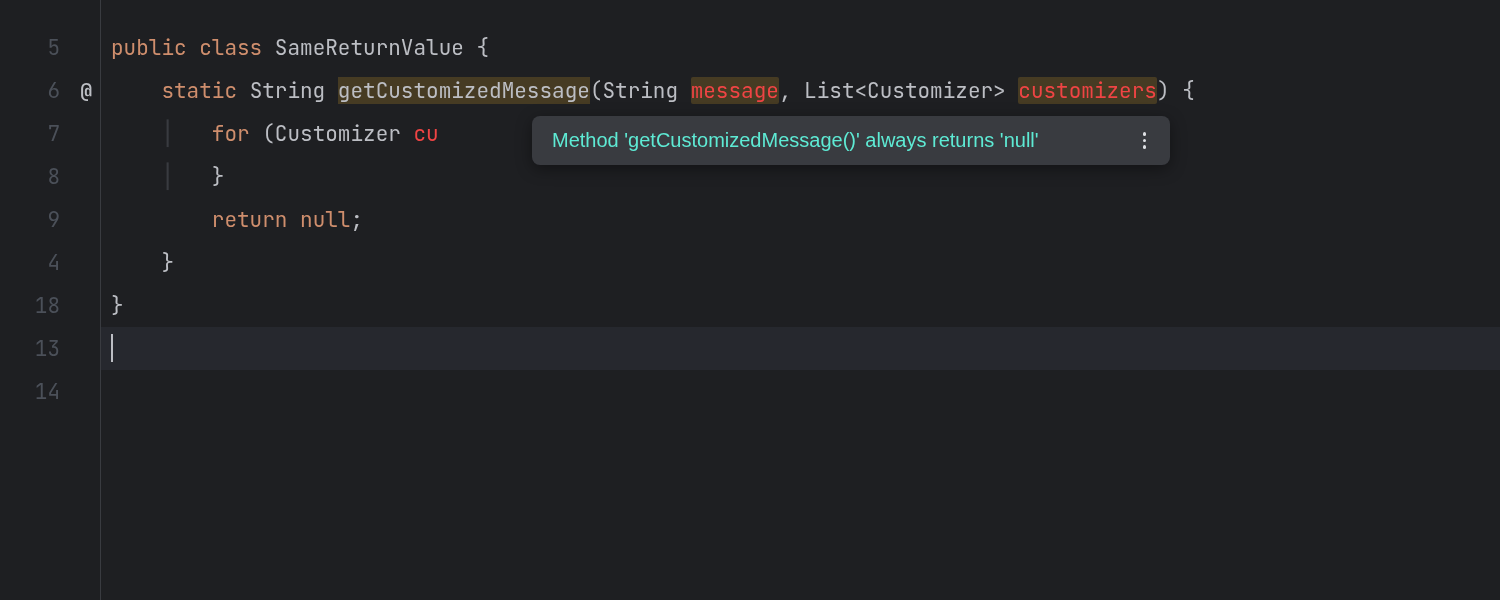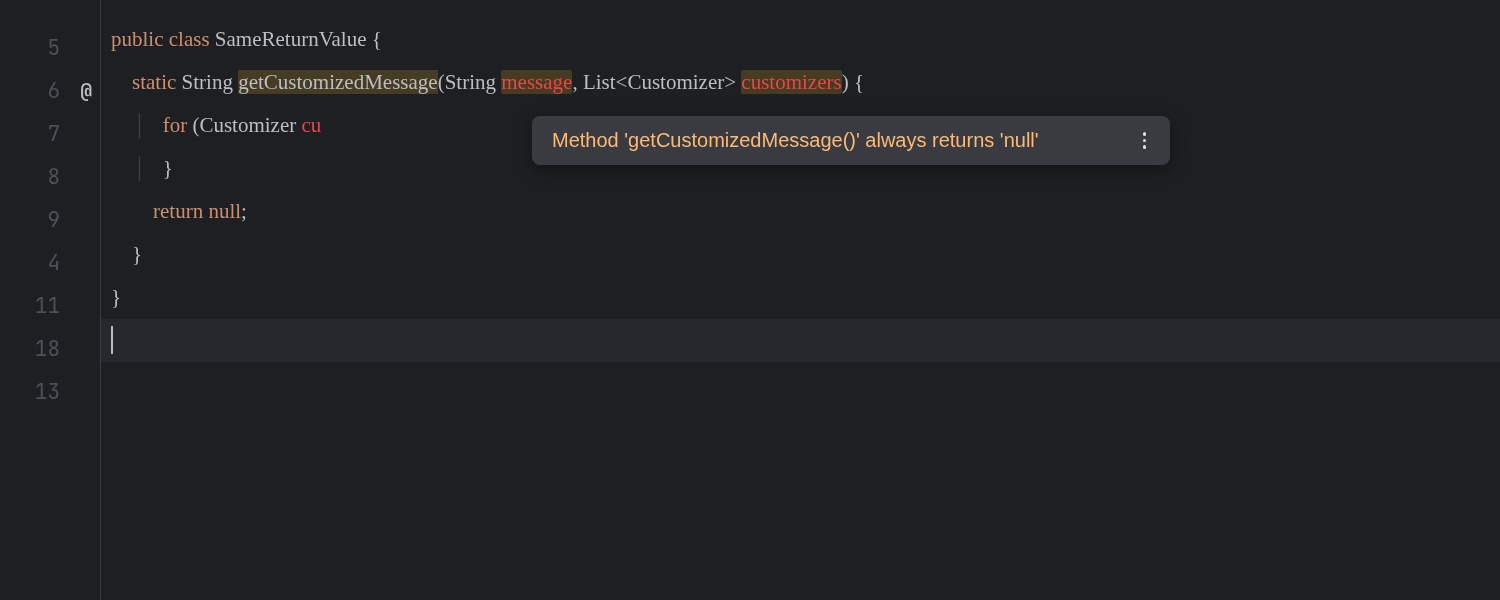--- a/index.html
+++ b/index.html
@@ -38,24 +38,23 @@
     color: #bcbec4;
     font-size: 19px;
     font-weight: bold;
   }
   .divider {
     width: 1px;
     background: #393b40;
   }
   .code-area {
     flex: 1;
-    padding-top: 18px;
+    padding-top: 26px;
     padding-left: 10px;
     position: relative;
-    font-family: Liberation Serif, serif;
   }
   .code-line {
     height: 43px;
     line-height: 43px;
     white-space: pre;
     color: #bcbec4;
     position: relative;
   }
   .code-line.current {
     background: #26282e;
@@ -85,21 +84,21 @@
   }
   .punct { color: #bcbec4; }
   .indent-guide {
     color: #393b40;
   }
   .tooltip {
     position: absolute;
     top: 116px;
     left: 532px;
     background: #393b40;
-    color: #fdba74;
+    color: #5eead4;
     border-radius: 8px;
     padding: 12px 20px;
     font-family: -apple-system, "Segoe UI", "Helvetica Neue", Arial, sans-serif;
     font-size: 20px;
     display: flex;
     align-items: center;
     gap: 100px;
     box-shadow: 0 4px 16px rgba(0,0,0,0.4);
     z-index: 10;
   }
@@ -130,23 +129,23 @@
   <div class="gutter">
     <div class="gutter-line">5</div>
     <div class="gutter-line">
       <span>6</span>
       <span class="gutter-icon">@</span>
     </div>
     <div class="gutter-line">7</div>
     <div class="gutter-line">8</div>
     <div class="gutter-line">9</div>
     <div class="gutter-line">4</div>
-    <div class="gutter-line">11</div>
     <div class="gutter-line">18</div>
     <div class="gutter-line">13</div>
+    <div class="gutter-line">14</div>
   </div>
 
   <div class="divider"></div>
 
   <div class="code-area">
     <div class="code-line"><span class="kw">public</span> <span class="kw">class</span> <span class="type">SameReturnValue</span> <span class="punct">{</span></div>
 
     <div class="code-line">    <span class="kw">static</span> <span class="type">String</span> <span class="method-warn">getCustomizedMessage</span><span class="punct">(</span><span class="type">String</span> <span class="param-warn">message</span><span class="punct">, </span><span class="type">List&lt;Customizer&gt;</span> <span class="param-warn">customizers</span><span class="punct">)</span> <span class="punct">{</span></div>
 
     <div class="code-line">    <span class="indent-guide">│</span>   <span class="kw">for</span><span class="punct"> (</span><span class="type">Customizer</span> <span class="ident">cu</span></div>

